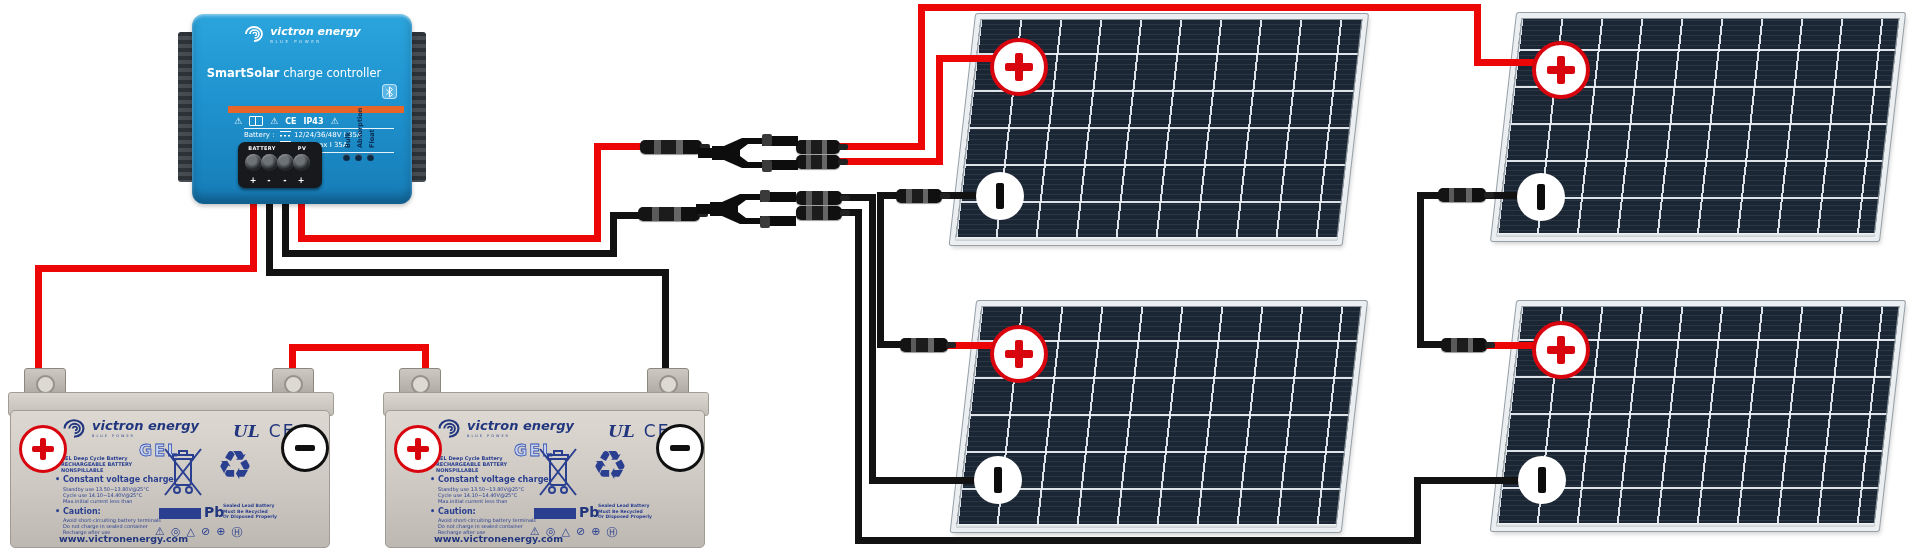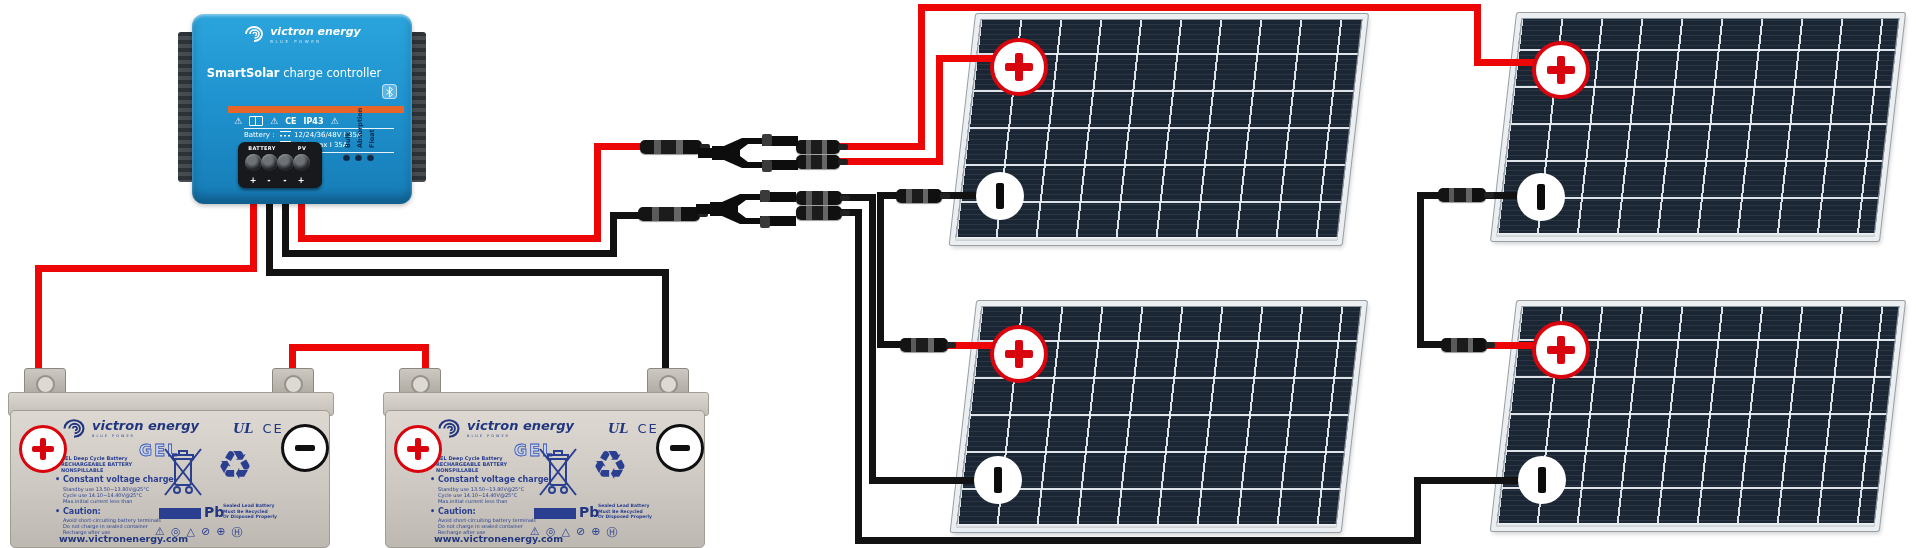--- a/index.html
+++ b/index.html
@@ -75,21 +75,21 @@
 
   
   .batt{position:absolute;width:324px;height:182px;z-index:3;}
   .post{position:absolute;top:2px;width:40px;height:30px;background:linear-gradient(#cdc9c2,#a8a39b);border:1px solid #8d887f;border-radius:3px;}
   .post:after{content:"";position:absolute;left:11px;top:6px;width:15px;height:15px;border-radius:50%;background:#ddd9d3;border:2px solid #96918a;}
   .lid{position:absolute;left:0;top:26px;width:100%;height:22px;background:linear-gradient(#dbd7d0,#c3bfb8);border:1px solid #a29d95;border-radius:3px;}
   .bbody{position:absolute;left:2px;top:44px;width:318px;height:136px;background:linear-gradient(180deg,#ddd9d2,#cdc9c2 55%,#bdb9b2);border:1px solid #a09b93;border-radius:5px;overflow:hidden;}
   .b-logo{position:absolute;left:50px;top:8px;display:flex;gap:5px;align-items:flex-start;}
   .b-brand{font-size:13px;font-weight:bold;font-style:italic;color:#21367e;line-height:13px;}
   .b-tag{font-size:3.5px;letter-spacing:2px;color:#2b3f90;margin-top:2px;}
-  .b-marks{position:absolute;left:222px;top:10px;font-weight:bold;color:#21367e;font-size:13px;display:flex;gap:9px;align-items:flex-start;}
+  .b-marks{position:absolute;left:222px;top:10px;font-weight:bold;color:#21367e;font-size:17px;display:flex;gap:9px;align-items:flex-start;}
   .b-marks .ul{font-style:italic;font-family:"DejaVu Serif","Liberation Serif",serif;}
   .b-marks .ce{letter-spacing:2px;font-weight:normal;}
   .gel{position:absolute;left:128px;top:30px;font-size:16px;font-weight:800;letter-spacing:2px;color:#c7d2ee;-webkit-text-stroke:.8px #3350b0;}
   .b-small{position:absolute;font-size:5px;line-height:6px;color:#2b3f90;font-weight:bold;}
   .b-title{position:absolute;font-size:8px;font-weight:bold;color:#2b3f90;}
   .b-site{position:absolute;left:48px;top:122px;font-size:9.5px;font-weight:bold;color:#21367e;}
   .pb-bar{position:absolute;left:148px;top:97px;width:42px;height:11px;background:#2b3f90;}
   .pb-txt{position:absolute;left:193px;top:93px;font-size:14px;font-weight:bold;color:#21367e;}
   .recy{position:absolute;left:206px;top:34px;font-size:40px;color:#2b3f90;line-height:40px;}
   .ricon-row{position:absolute;left:144px;top:114px;display:flex;gap:6px;font-size:11px;color:#2b3f90;}

